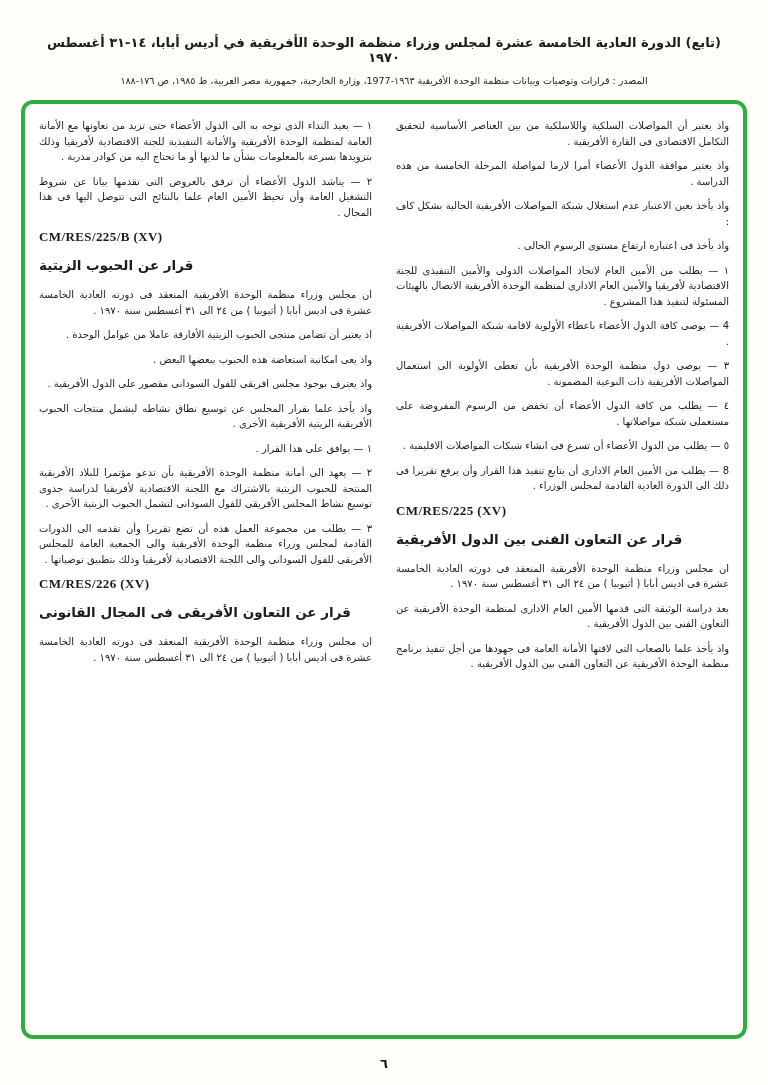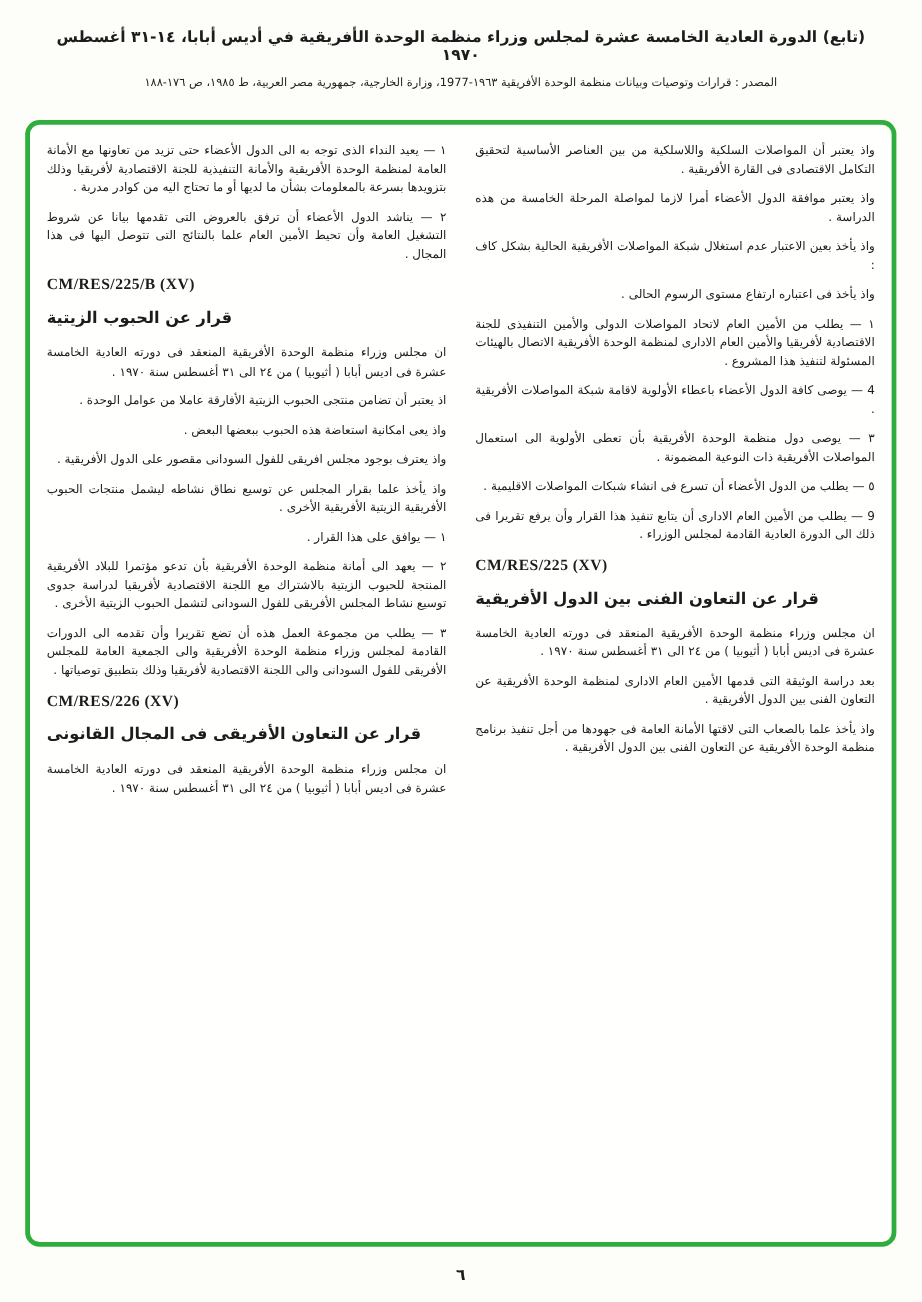--- a/index.html
+++ b/index.html
@@ -7,21 +7,21 @@
     width:768px;height:1085px;
     background:#fdfdfa;
     font-family:"DejaVu Sans", sans-serif;
     color:#1c1c1c;
     position:relative;
     overflow:hidden;
   }
   .header{
     direction:rtl;
     text-align:center;
-    padding-top:24px;
+    padding-top:35px;
   }
   .header-title{
     font-size:13px;
     font-weight:bold;
     letter-spacing:0.2px;
     margin:0 30px 10px 30px;
   }
   .header-source{
     font-size:9.5px;
     margin:0 40px;
@@ -90,22 +90,23 @@
 <div class="content-box" style="border-color: rgb(47, 174, 62);">
   <div class="columns">
     <div class="col" id="col-right">
         <div class="block p">واذ يعتبر أن المواصلات السلكية واللاسلكية من بين العناصر الأساسية لتحقيق التكامل الاقتصادى فى القارة الأفريقية .</div>
         <div class="block p">واذ يعتبر موافقة الدول الأعضاء أمرا لازما لمواصلة المرحلة الخامسة من هذه الدراسة .</div>
         <div class="block p">واذ يأخذ بعين الاعتبار عدم استغلال شبكة المواصلات الأفريقية الحالية بشكل كاف :</div>
         <div class="block p">واذ يأخذ فى اعتباره ارتفاع مستوى الرسوم الحالى .</div>
         <div class="block p">١ — يطلب من الأمين العام لاتحاد المواصلات الدولى والأمين التنفيذى للجنة الاقتصادية لأفريقيا والأمين العام الادارى لمنظمة الوحدة الأفريقية الاتصال بالهيئات المسئولة لتنفيذ هذا المشروع .</div>
         <div class="block p">4 — يوصى كافة الدول الأعضاء باعطاء الأولوية لاقامة شبكة المواصلات الأفريقية .</div>
         <div class="block p">٣ — يوصى دول منظمة الوحدة الأفريقية بأن تعطى الأولوية الى استعمال المواصلات الأفريقية ذات النوعية المضمونة .</div>
+        <div class="block p">٤ — يطلب من كافة الدول الأعضاء أن تخفض من الرسوم المفروضة على مستعملى شبكة مواصلاتها .</div>
         <div class="block p">٥ — يطلب من الدول الأعضاء أن تسرع فى انشاء شبكات المواصلات الاقليمية .</div>
-        <div class="block p">9 — يطلب من الأمين العام الادارى أن يتابع تنفيذ هذا القرار وأن يرفع تقريرا فى ذلك الى الدورة العادية القادمة لمجلس الوزراء .</div>
+        <div class="block p">8 — يطلب من الأمين العام الادارى أن يتابع تنفيذ هذا القرار وأن يرفع تقريرا فى ذلك الى الدورة العادية القادمة لمجلس الوزراء .</div>
         <div class="block code" dir="ltr">CM/RES/225 (XV)</div>
         <div class="block title">قرار عن التعاون الفنى بين الدول الأفريقية</div>
         <div class="block p">ان مجلس وزراء منظمة الوحدة الأفريقية المنعقد فى دورته العادية الخامسة عشرة فى اديس أبابا ( أثيوبيا ) من ٢٤ الى ٣١ أغسطس سنة ١٩٧٠ .</div>
         <div class="block p">بعد دراسة الوثيقة التى قدمها الأمين العام الادارى لمنظمة الوحدة الأفريقية عن التعاون الفنى بين الدول الأفريقية .</div>
         <div class="block p">واذ يأخذ علما بالصعاب التى لاقتها الأمانة العامة فى جهودها من أجل تنفيذ برنامج منظمة الوحدة الأفريقية عن التعاون الفنى بين الدول الأفريقية .</div>
       </div>
     <div class="col" id="col-left">
         <div class="block p">١ — يعيد النداء الذى توجه به الى الدول الأعضاء حتى تزيد من تعاونها مع الأمانة العامة لمنظمة الوحدة الأفريقية والأمانة التنفيذية للجنة الاقتصادية لأفريقيا وذلك بتزويدها بسرعة بالمعلومات بشأن ما لديها أو ما تحتاج اليه من كوادر مدربة .</div>
         <div class="block p">٢ — يناشد الدول الأعضاء أن ترفق بالعروض التى تقدمها بيانا عن شروط التشغيل العامة وأن تحيط الأمين العام علما بالنتائج التى تتوصل اليها فى هذا المجال .</div>
         <div class="block code" dir="ltr">CM/RES/225/B (XV)</div>

